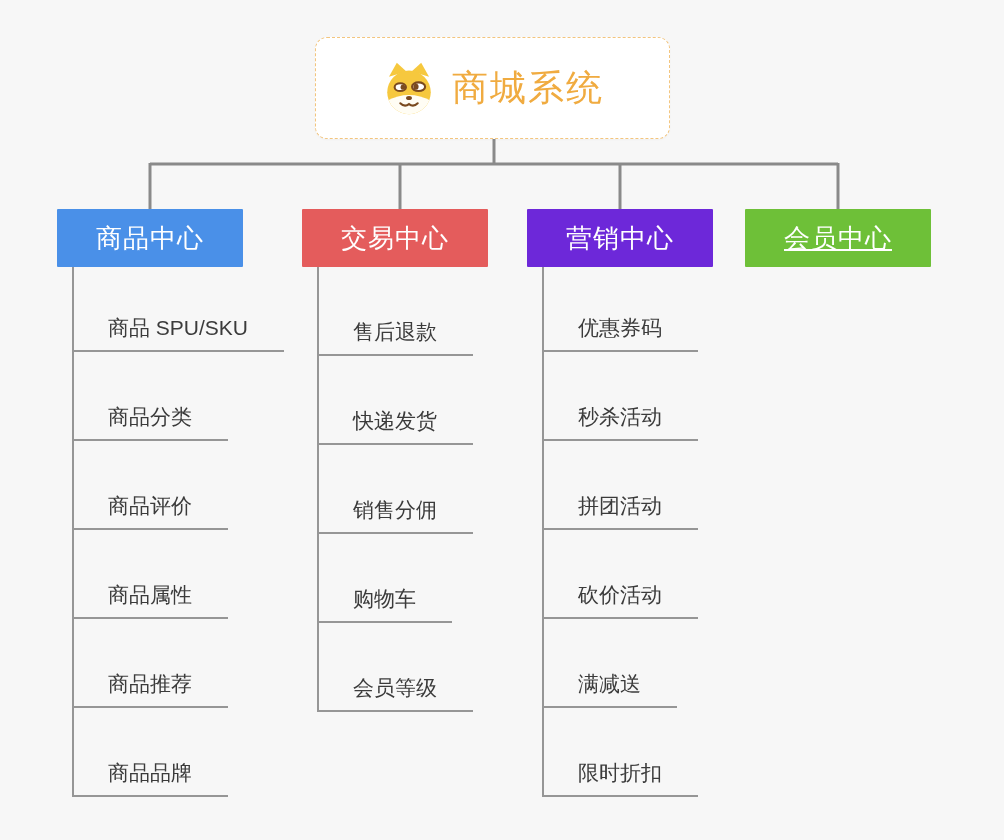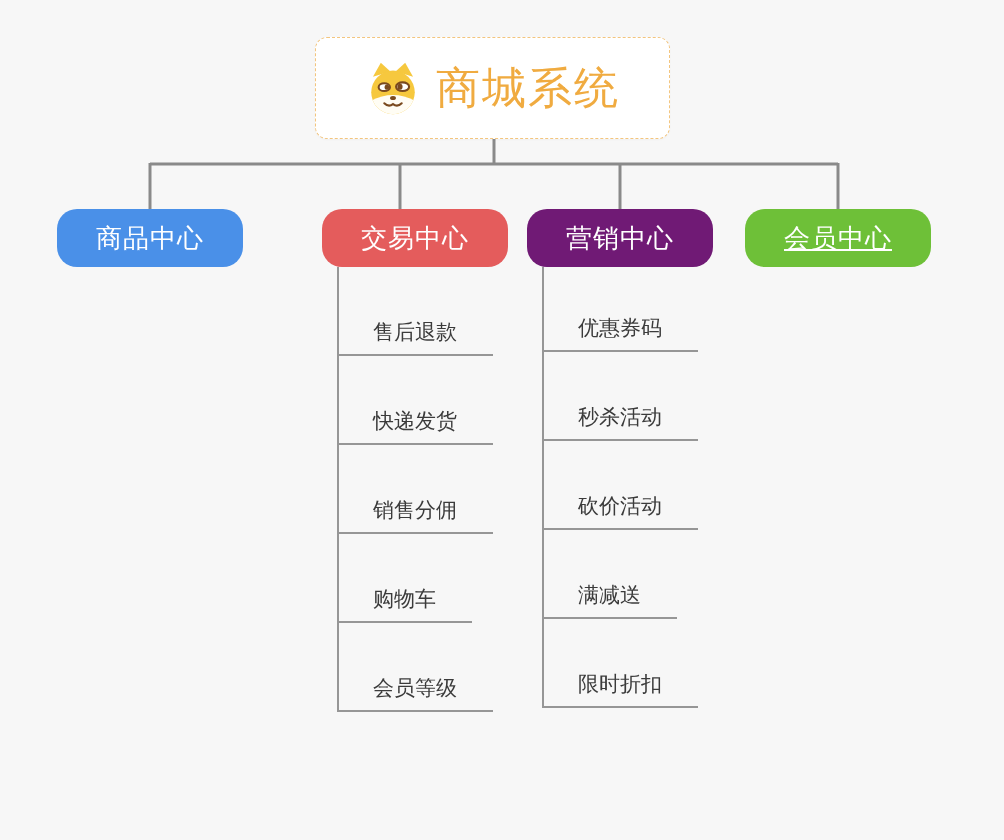--- a/index.html
+++ b/index.html
@@ -23,37 +23,37 @@
     background: #ffffff;
     border: 1px dashed #f3c57e;
     border-radius: 12px;
     display: flex;
     align-items: center;
     justify-content: center;
     gap: 15px;
     box-shadow: 0 1px 2px rgba(0,0,0,0.03);
   }
   .root-title {
-    font-size: 44px;
+    font-size: 36px;
     color: #f0ab40;
     letter-spacing: 2px;
     white-space: nowrap;
   }
   .dog-icon { width: 56px; height: 54px; flex: 0 0 auto; }
 
   
   .branch { position: absolute; top: 209px; width: 186px; }
   .branch.c0 { left: 57px; }
-  .branch.c1 { left: 322px; }
+  .branch.c1 { left: 302px; }
   .branch.c2 { left: 527px; }
   .branch.c3 { left: 745px; }
 
   .branch-header {
     width: 186px; height: 58px;
-    border-radius: 20px;
+    border-radius: 1px;
     color: #ffffff;
     font-size: 26px;
     letter-spacing: 1px;
     display: flex;
     align-items: center;
     justify-content: center;
     white-space: nowrap;
   }
 
   .children {
@@ -103,38 +103,47 @@
       <ellipse cx="43" cy="29.5" rx="7.5" ry="5" fill="#ffffff" stroke="#7a4a1f" stroke-width="2.4"></ellipse>
       <ellipse cx="40" cy="29.5" rx="3" ry="3.5" fill="#7a4a1f"></ellipse>
       <ellipse cx="32" cy="42.5" rx="3.4" ry="2.4" fill="#7a4a1f"></ellipse>
       <path d="M22,48.5 Q27,53.5 32,49.5 Q37,53.5 42,48.5" stroke="#7a4a1f" stroke-width="2.4" fill="none" stroke-linecap="round"></path>
     </svg>
     <span class="root-title">商城系统</span>
   </div>
 
   <div class="branch c0">
     <div class="branch-header" style="background: rgb(74, 144, 232);">商品中心</div>
+    <div class="children">
+      <div class="leaf first">商品 SPU/SKU</div>
+      <div class="leaf">商品分类</div>
+      <div class="leaf">商品评价</div>
+      <div class="leaf">商品属性</div>
+      <div class="leaf">商品推荐</div>
+      <div class="leaf">商品品牌</div>
+    </div>
   </div>
 
   <div class="branch c1">
     <div class="branch-header" style="background: rgb(228, 92, 92);">交易中心</div>
     <div class="children">
       <div class="leaf">售后退款</div>
       <div class="leaf">快递发货</div>
       <div class="leaf">销售分佣</div>
       <div class="leaf">购物车</div>
       <div class="leaf">会员等级</div>
     </div>
   </div>
 
   <div class="branch c2">
-    <div class="branch-header" style="background: #701a75;">营销中心</div>
+    <div class="branch-header" style="background: #6d28d9;">营销中心</div>
     <div class="children">
       <div class="leaf first">优惠券码</div>
       <div class="leaf">秒杀活动</div>
+      <div class="leaf">拼团活动</div>
       <div class="leaf">砍价活动</div>
       <div class="leaf">满减送</div>
       <div class="leaf">限时折扣</div>
     </div>
   </div>
 
   <div class="branch c3">
     <div class="branch-header" style="background: rgb(110, 192, 56); text-decoration: underline;">会员中心</div>
   </div>
 

